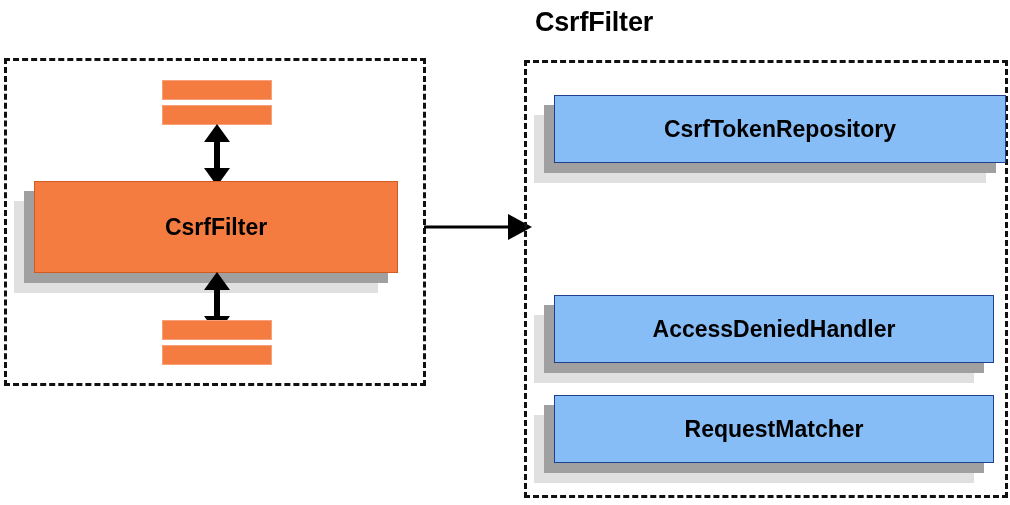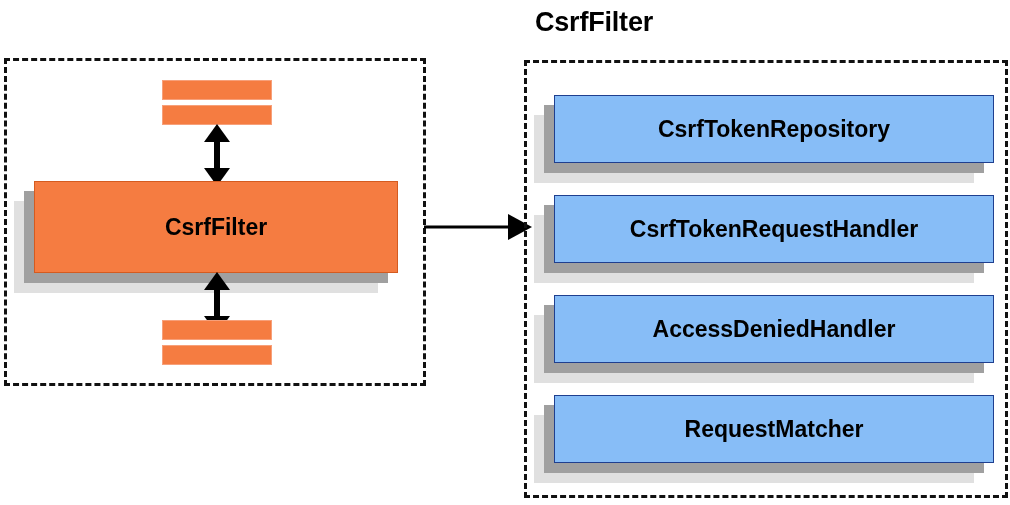--- a/index.html
+++ b/index.html
@@ -168,31 +168,26 @@
 
   <div class="h-arrow" style="left:424px; top:214px; width:108px; height:26px;">
     <div class="shaft"></div>
     <div class="head-right"></div>
   </div>
 
   <div id="title-right" class="panel-title">CsrfFilter</div>
 
   <div id="panel-right" class="dashed-panel"></div>
 
-  <div class="card blue" style="left:534px; top:95px; width:460px; height:88px;">
+  <div class="card blue" style="left:534px; top:95px; width:460px; height:88px;padding-left:12px;">
     <div class="shade-outer"></div>
     <div class="shade-inner"></div>
     <div class="face">CsrfTokenRepository</div>
   </div>
 
-  <div class="card blue" style="left:534px; top:195px; width:460px; height:88px;">
-    <div class="shade-outer"></div>
-    <div class="shade-inner"></div>
-    <div class="face">CsrfTokenRequestHandler</div>
-  </div>
 
   <div class="card blue" style="left:534px; top:395px; width:460px; height:88px;">
     <div class="shade-outer"></div>
     <div class="shade-inner"></div>
     <div class="face">RequestMatcher</div>
   </div>
 
   <div class="card blue" style="left:534px; top:295px; width:460px; height:88px;">
     <div class="shade-outer"></div>
     <div class="shade-inner"></div>

